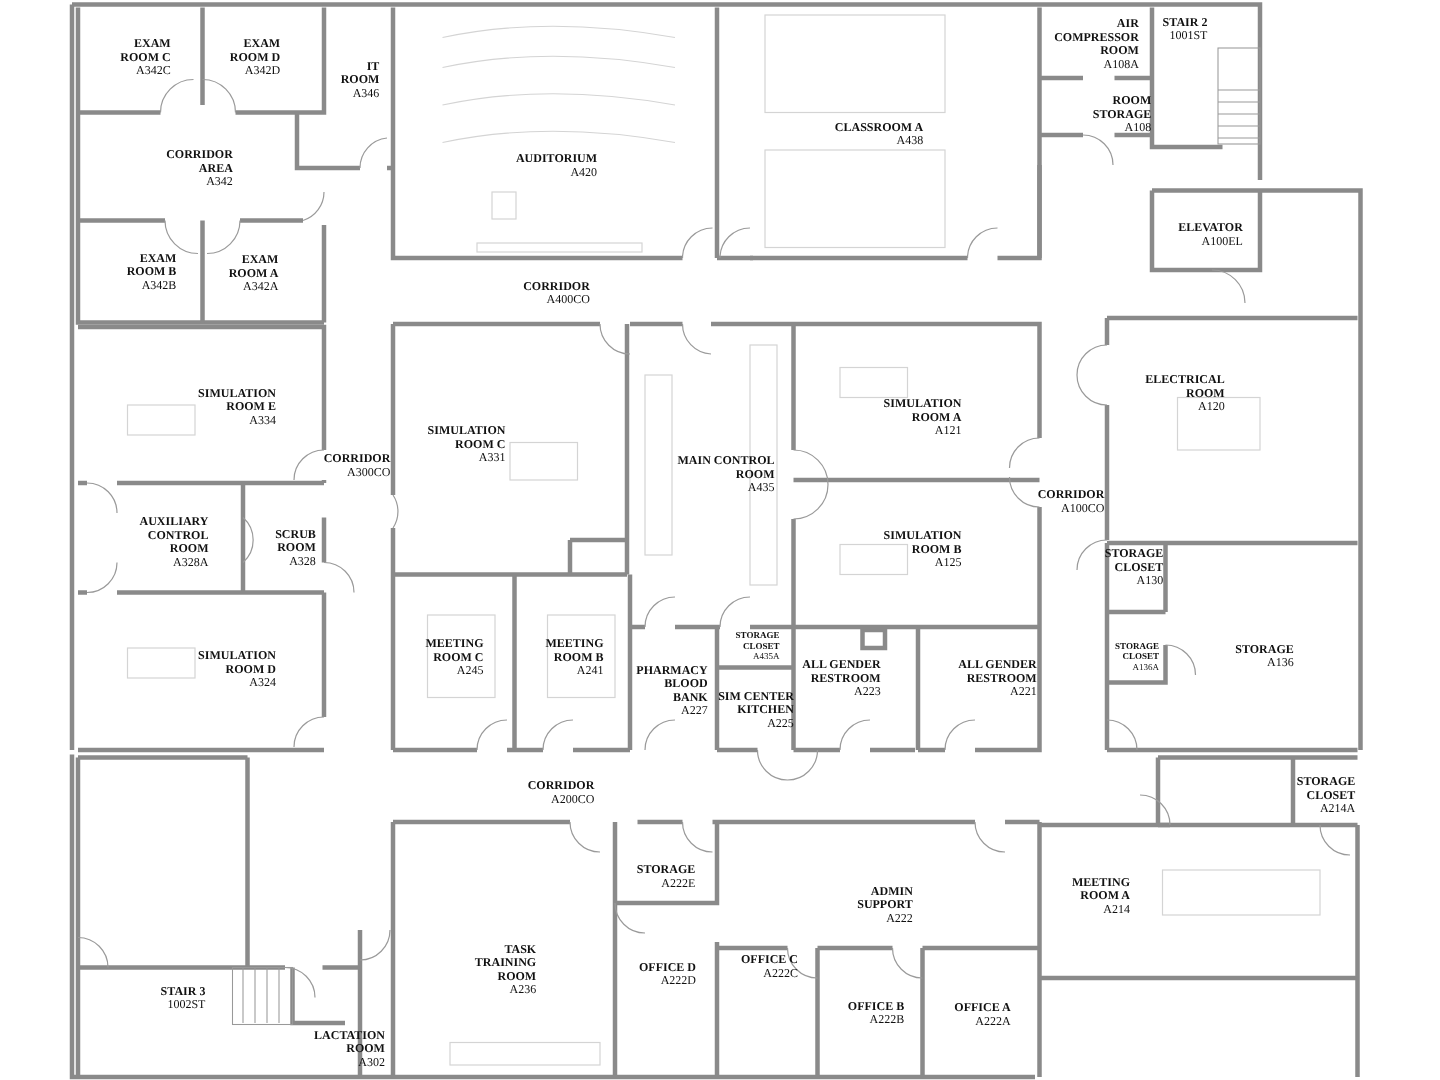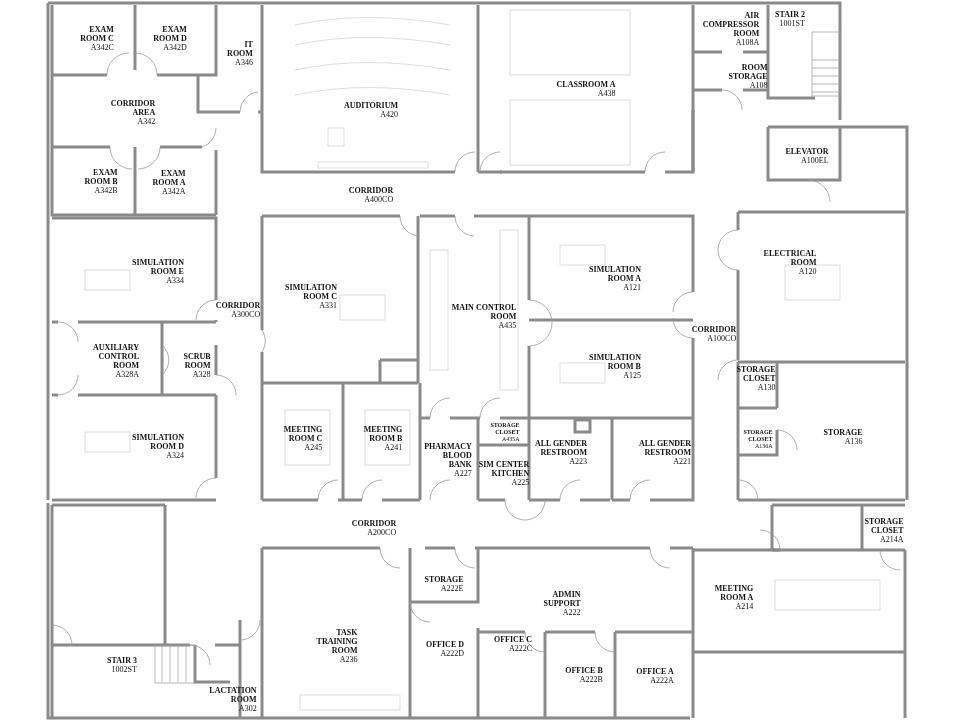--- a/index.html
+++ b/index.html
@@ -405,21 +405,21 @@
 <div class="lbl" style="left:337px;top:646px">
   <span class="n">TASK</span>
   <span class="n">TRAINING</span>
   <span class="n">ROOM</span>
   <span class="c">A236</span>
 </div>
 <div class="lbl" style="left:444px;top:584px">
   <span class="n">STORAGE</span>
   <span class="c">A222E</span>
 </div>
-<div class="lbl" style="left:562px;top:603px">
+<div class="lbl" style="left:590px;top:603px">
   <span class="n">ADMIN</span>
   <span class="n">SUPPORT</span>
   <span class="c">A222</span>
 </div>
 <div class="lbl" style="left:445px;top:649px">
   <span class="n">OFFICE D</span>
   <span class="c">A222D</span>
 </div>
 <div class="lbl" style="left:513px;top:644px">
   <span class="n">OFFICE C</span>

